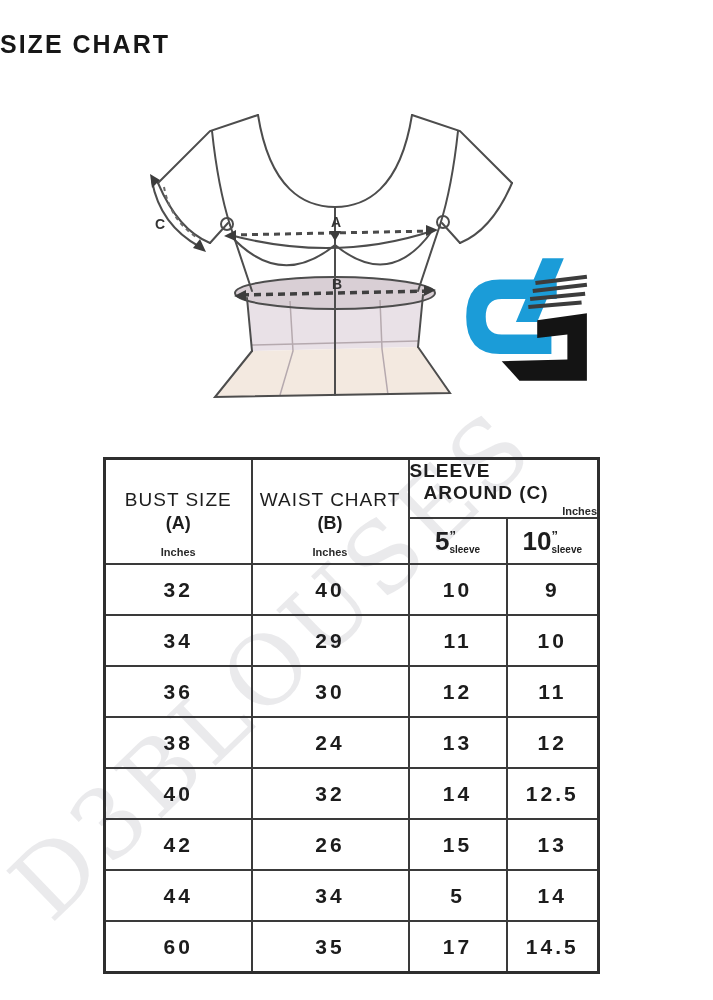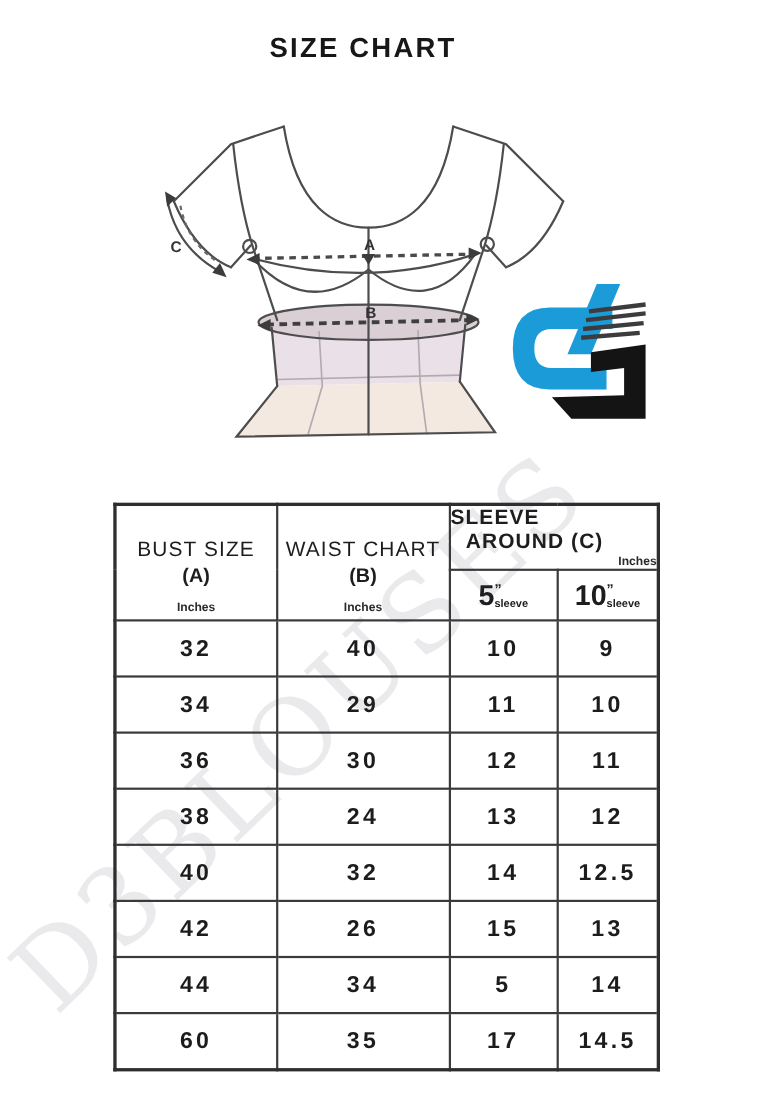--- a/index.html
+++ b/index.html
@@ -1,20 +1,20 @@
 <!DOCTYPE html>
 <html><head>
 <meta charset="utf-8">
 <style>
   html,body{margin:0;padding:0;background:#fff;}
   .canvas{position:relative;width:713px;height:1000px;background:#ffffff;overflow:hidden;
           font-family:"Liberation Sans",sans-serif;color:#1d1d1d;}
 
   
-  .title{position:absolute;left:0;top:30px;width:660px;text-align:center;
+  .title{position:absolute;left:0;top:30px;width:660px;text-align:left;
          font-size:25px;font-weight:bold;letter-spacing:2px;color:#171717;}
 
   
   .diagram{position:absolute;left:130px;top:95px;}
   .logo{position:absolute;left:452px;top:256px;}
 
   
   table.size-table{position:absolute;left:103px;top:457px;width:494px;
         border-collapse:collapse;table-layout:fixed;background:transparent;
         border:3px solid #2e2e2e;}

